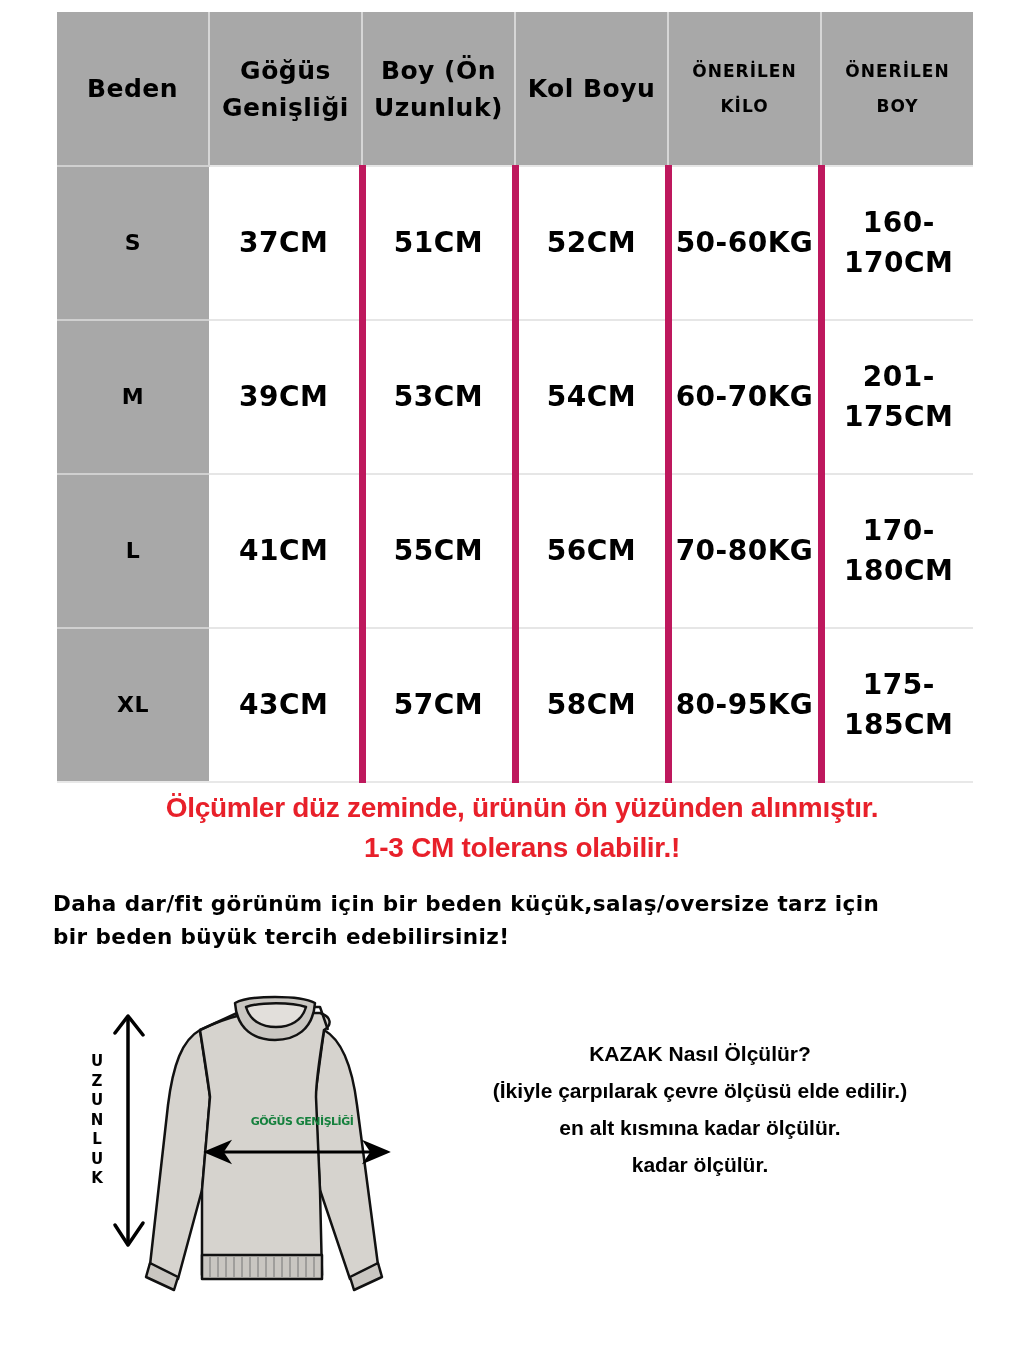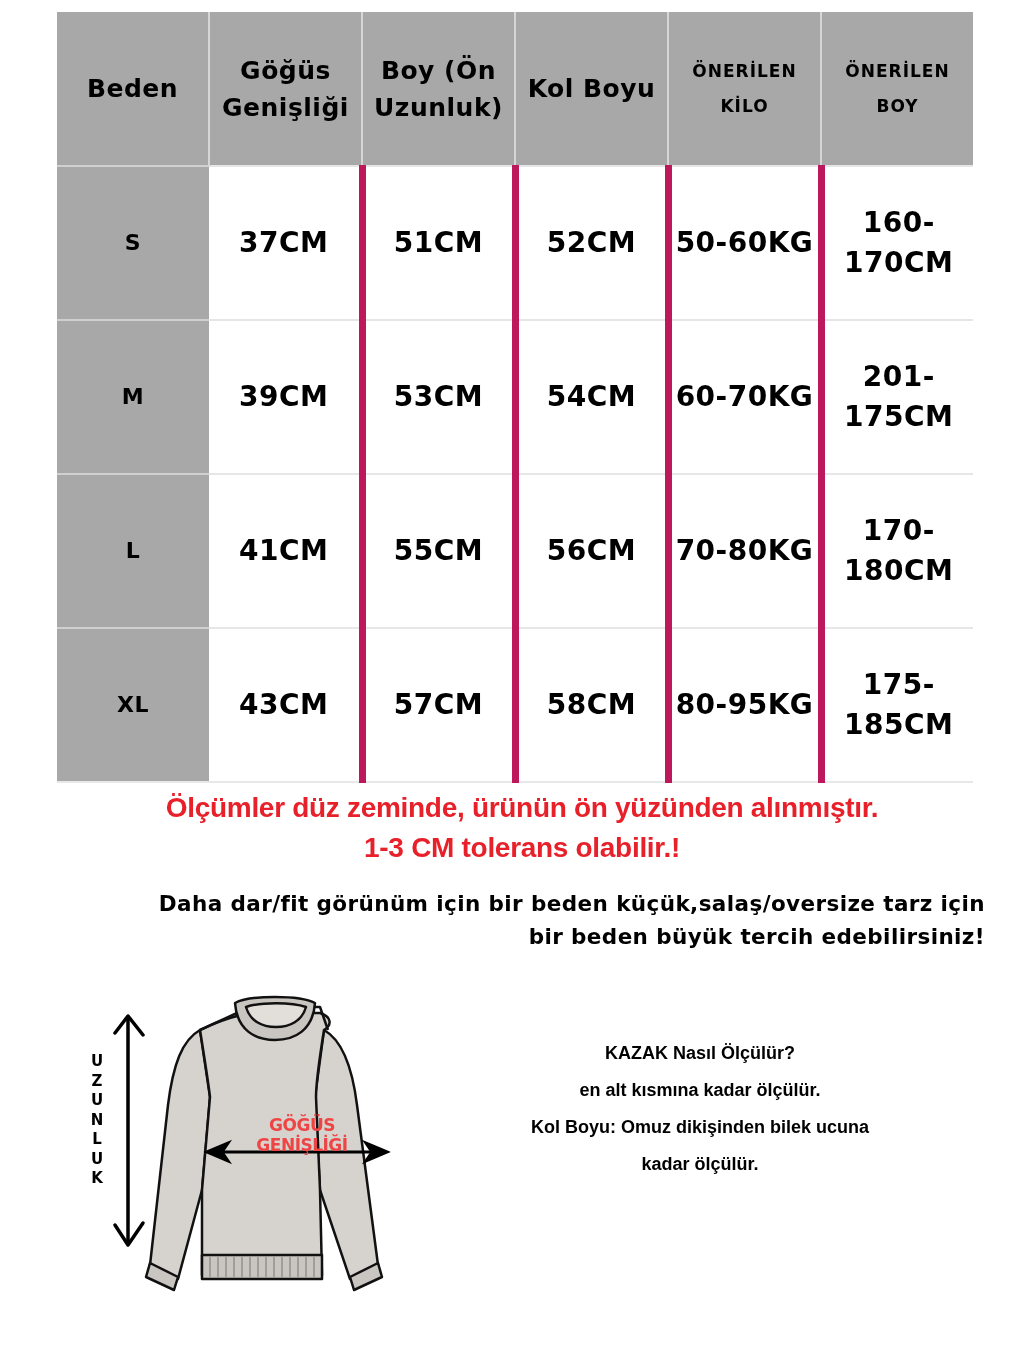--- a/index.html
+++ b/index.html
@@ -30,38 +30,38 @@
     background:#a8a8a8; font-size:22px; border-top:2px solid #d0d0d0; border-right:none;
   }
   .size-table tbody tr:last-child td { border-bottom:2px solid #e8e8e8; }
 
   .note-red {
     position:absolute; left:0; top:788px; width:1044px; text-align:center;
     color:#e8202a; font-family:"Liberation Sans", sans-serif; font-weight:bold;
     font-size:28px; line-height:40px; letter-spacing:-0.3px;
   }
   .note-black {
-    position:absolute; left:60px; top:887px; width:925px; text-align:right;
+    position:absolute; left:53px; top:887px; width:925px; text-align:left;
     font-family:"DejaVu Sans", sans-serif; font-weight:bold; font-size:21.5px; line-height:33px;
     letter-spacing:0.4px;
   }
   .illustration { position:absolute; left:70px; top:985px; width:390px; height:320px; }
   .how-to {
     position:absolute; left:445px; top:1035px; width:510px; text-align:center;
-    font-family:"Liberation Sans", sans-serif; font-weight:bold; font-size:18px; line-height:37px;
+    font-family:"Liberation Sans", sans-serif; font-weight:bold; font-size:21px; line-height:37px;
   }
   .how-to div { white-space:nowrap; }
   .vertical-label {
     position:absolute; left:89px; top:1052px; width:16px; text-align:center;
     font-family:"DejaVu Sans", sans-serif; font-weight:bold; font-size:15px; line-height:19.5px;
   }
   .chest-label {
     position:absolute; left:222px; top:1115px; width:160px; text-align:center;
-    font-family:"DejaVu Sans", sans-serif; font-weight:bold; font-size:17px; letter-spacing:-0.5px;
-    color:#ef4444;
+    font-family:"DejaVu Sans", sans-serif; font-weight:bold; font-size:11px; letter-spacing:-0.5px;
+    color:#15803d;
   }
 </style>
 </head>
 <body>
 
 <table class="size-table">
   <thead>
     <tr>
       <th><span>Beden</span></th>
       <th><span>Göğüs</span><br><span>Genişliği</span></th>
@@ -174,16 +174,16 @@
   <div>N</div>
   <div>L</div>
   <div>U</div>
   <div>K</div>
 </div>
 
 <div class="chest-label">GÖĞÜS GENİŞLİĞİ</div>
 
 <div class="how-to">
   <div>KAZAK Nasıl Ölçülür?</div>
+  <div>(İkiyle çarpılarak çevre ölçüsü elde edilir.)</div>
   <div>en alt kısmına kadar ölçülür.</div>
-  <div>Kol Boyu: Omuz dikişinden bilek ucuna</div>
   <div>kadar ölçülür.</div>
 </div>
 
 </body></html>

